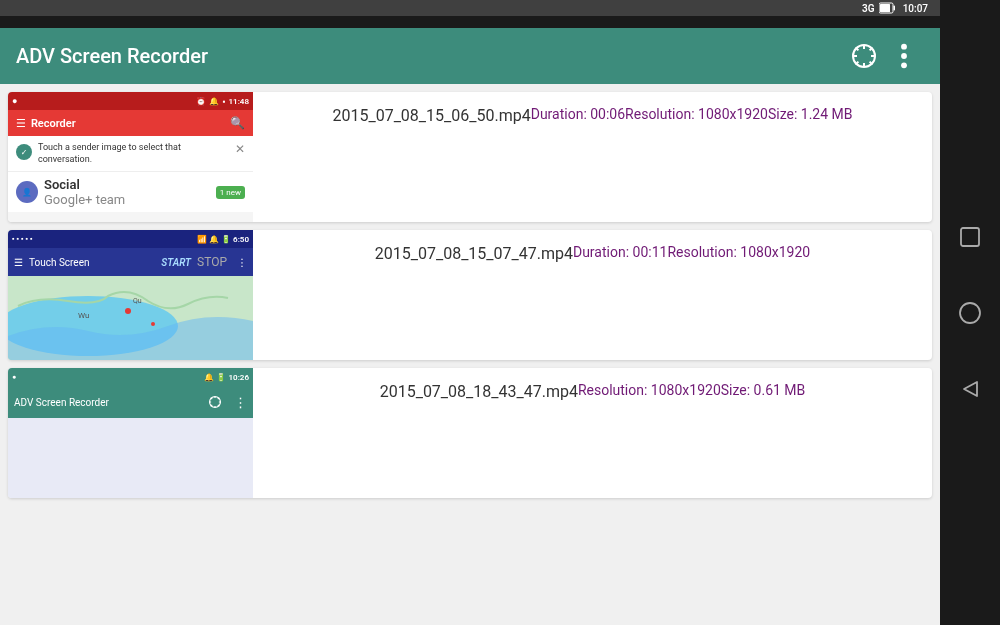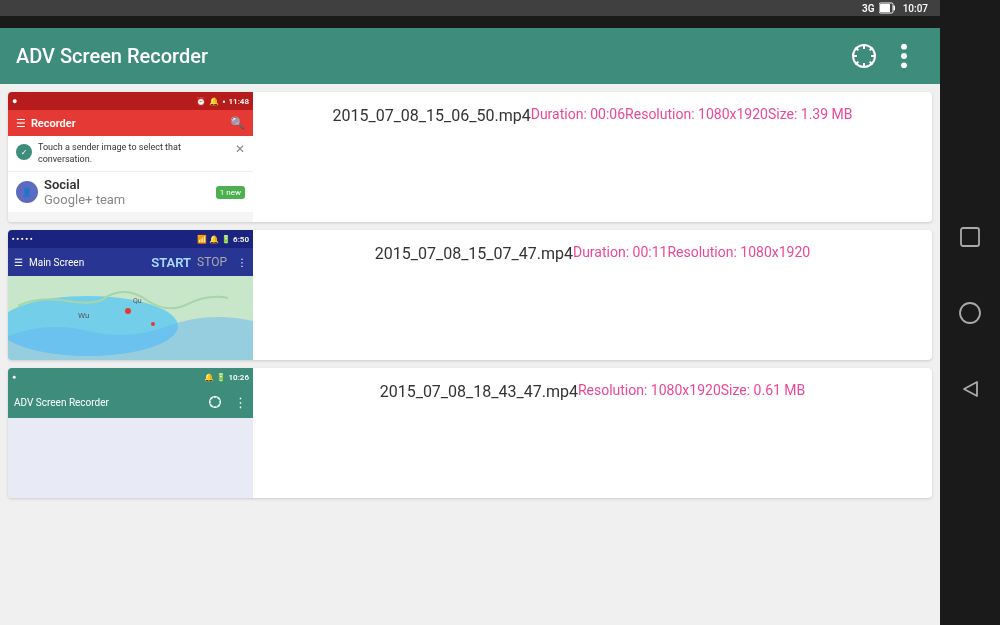--- a/index.html
+++ b/index.html
@@ -249,21 +249,21 @@
       flex-direction: row;
       justify-content: center;
     }
     .card-filename {
       font-size: 16px;
       color: #333;
       font-weight: 400;
     }
     .card-detail {
       font-size: 14px;
-      color: #ec4899;
+      color: #701a75;
     }
 
     
     .phone-buttons {
       position: absolute;
       right: 0;
       top: 0;
       width: 60px;
       height: 625px;
       background: #1a1a1a;
@@ -377,21 +377,21 @@
           <div class="social-text" style="font-weight:600;">Social</div>
           <div class="social-text" style="color:#888;">Google+ team</div>
         </div>
         <span class="social-badge">1 new</span>
       </div>
     </div>
     <div class="card-info">
       <span class="card-filename">2015_07_08_15_06_50.mp4</span>
       <span class="card-detail">Duration: 00:06</span>
       <span class="card-detail">Resolution: 1080x1920</span>
-      <span class="card-detail">Size: 1.39 MB</span>
+      <span class="card-detail">Size: 1.24 MB</span>
     </div>
   </div>
 
   <div class="recording-card">
     <div class="card-thumbnail thumb-2" style="display:flex;flex-direction:column;">
       <div class="thumb-2-status">
         <div style="display:flex;gap:2px;">
           <span style="color:white;font-size:7px;">▪</span>
           <span style="color:white;font-size:7px;">▪</span>
           <span style="color:white;font-size:7px;">▪</span>
@@ -400,22 +400,22 @@
         </div>
         <div style="display:flex;gap:2px;align-items:center;">
           <span style="color:white;font-size:8px;">📶</span>
           <span style="color:white;font-size:8px;">🔔</span>
           <span style="color:white;font-size:8px;">🔋</span>
           <span style="color:white;font-size:8px;font-weight:600;">6:50</span>
         </div>
       </div>
       <div class="thumb-2-appbar">
         <span style="color:white;font-size:10px;">☰</span>
-        <span style="color:white;font-size:10px;flex:1;">Main Screen</span>
-        <span style="color:#adf;font-size:13px;font-weight:600;">START</span>
+        <span style="color:white;font-size:10px;flex:1;">Touch Screen</span>
+        <span style="color:#adf;font-size:10px;font-weight:600;font-style:italic;">START</span>
         <span style="color:#aaa;font-size:12px;font-weight:400;">STOP</span>
         <span style="color:white;font-size:10px;margin-left:4px;">⋮</span>
       </div>
       <div class="thumb-2-map">
         
         <svg width="245" height="84" viewBox="0 0 245 84" xmlns="http://www.w3.org/2000/svg">
           <rect width="245" height="84" fill="#c8e6c9"></rect>
           <ellipse cx="80" cy="50" rx="90" ry="30" fill="#4fc3f7" opacity="0.7"></ellipse>
           <path d="M0,60 Q40,45 80,55 Q120,65 160,50 Q200,35 245,45 L245,84 L0,84 Z" fill="#64b5f6" opacity="0.5"></path>
           <path d="M10,30 Q30,20 60,25 Q90,30 100,20 Q120,10 140,25 Q160,38 180,28 Q200,18 220,22" stroke="#a5d6a7" stroke-width="2" fill="none"></path>

